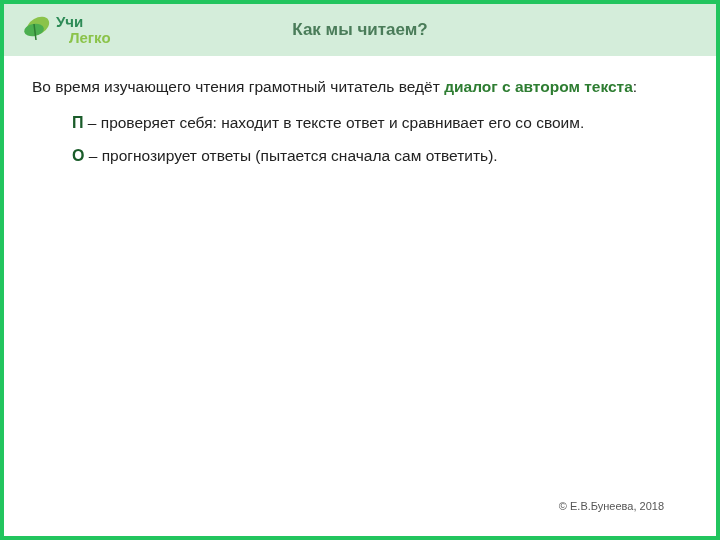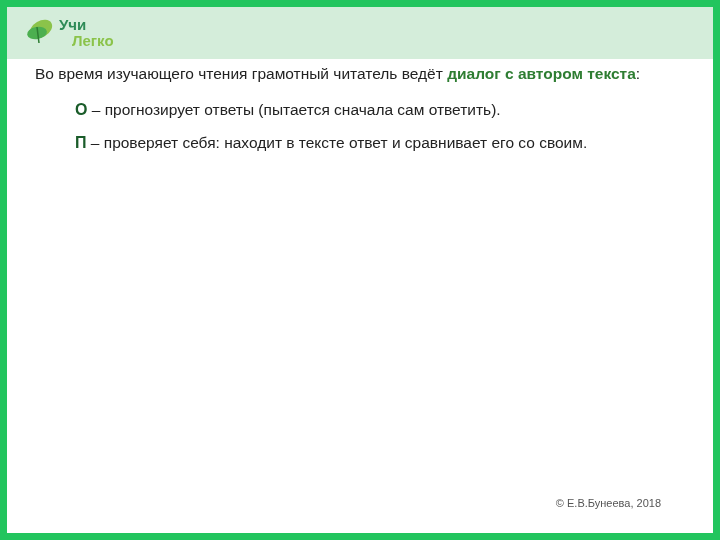--- a/index.html
+++ b/index.html
@@ -14,21 +14,21 @@
       background: #ffffff;
       font-family: Arial, sans-serif;
       overflow: hidden;
     }
 
     .page-wrapper {
       width: 720px;
       height: 540px;
       display: flex;
       flex-direction: column;
-      border: 7px solid #22c55e;
+      border: 4px solid #22c55e;
     }
 
     .header {
       background-color: #d4edda;
       padding: 8px 16px;
       display: flex;
       align-items: center;
       min-height: 52px;
       position: relative;
     }
@@ -66,21 +66,21 @@
       transform: translateX(-50%);
       font-size: 17px;
       font-weight: bold;
       color: #4a7c59;
       text-align: center;
       white-space: nowrap;
     }
 
     .main-content {
       flex: 1;
-      padding: 2px 28px 14px 28px;
+      padding: 18px 28px 14px 28px;
       display: flex;
       flex-direction: column;
       justify-content: space-between;
     }
 
     .content-body {
       font-size: 15.5px;
       color: #222;
       line-height: 1.65;
     }
@@ -150,38 +150,39 @@
         <ellipse cx="18" cy="10" rx="12" ry="8" fill="#8bc34a" transform="rotate(-30 18 10)"></ellipse>
         <ellipse cx="14" cy="14" rx="10" ry="6" fill="#4caf50" transform="rotate(-10 14 14)"></ellipse>
         <line x1="16" y1="24" x2="14" y2="8" stroke="#2e7d32" stroke-width="1.5"></line>
       </svg>
       <div class="logo-text">
         <span class="uchi">Учи</span>
         <br>
         <span class="legko">Легко</span>
       </div>
     </div>
+    <div class="header-title">Как мы читаем?</div>
   </div>
 
   <div class="main-content">
     <div class="content-body">
 
       <p class="intro-paragraph">
         <span>Во время изучающего чтения грамотный читатель ведёт </span><span class="green-bold">диалог с автором текста</span><span>:</span>
       </p>
 
       <div class="bullet-list">
 
 
         <p class="bullet-item">
-          <span class="bullet-letter">О</span><span> – прогнозирует ответы (пытается сначала сам ответить).</span>
+          <span class="bullet-letter">П</span><span> – проверяет себя: находит в тексте ответ и сравнивает его со своим.</span>
         </p>
 
         <p class="bullet-item">
-          <span class="bullet-letter">П</span><span> – проверяет себя: находит в тексте ответ и сравнивает его со своим.</span>
+          <span class="bullet-letter">О</span><span> – прогнозирует ответы (пытается сначала сам ответить).</span>
         </p>
 
       </div>
 
 
     </div>
 
     <div class="footer">
       <span>© Е.В.Бунеева, 2018</span>
     </div>

